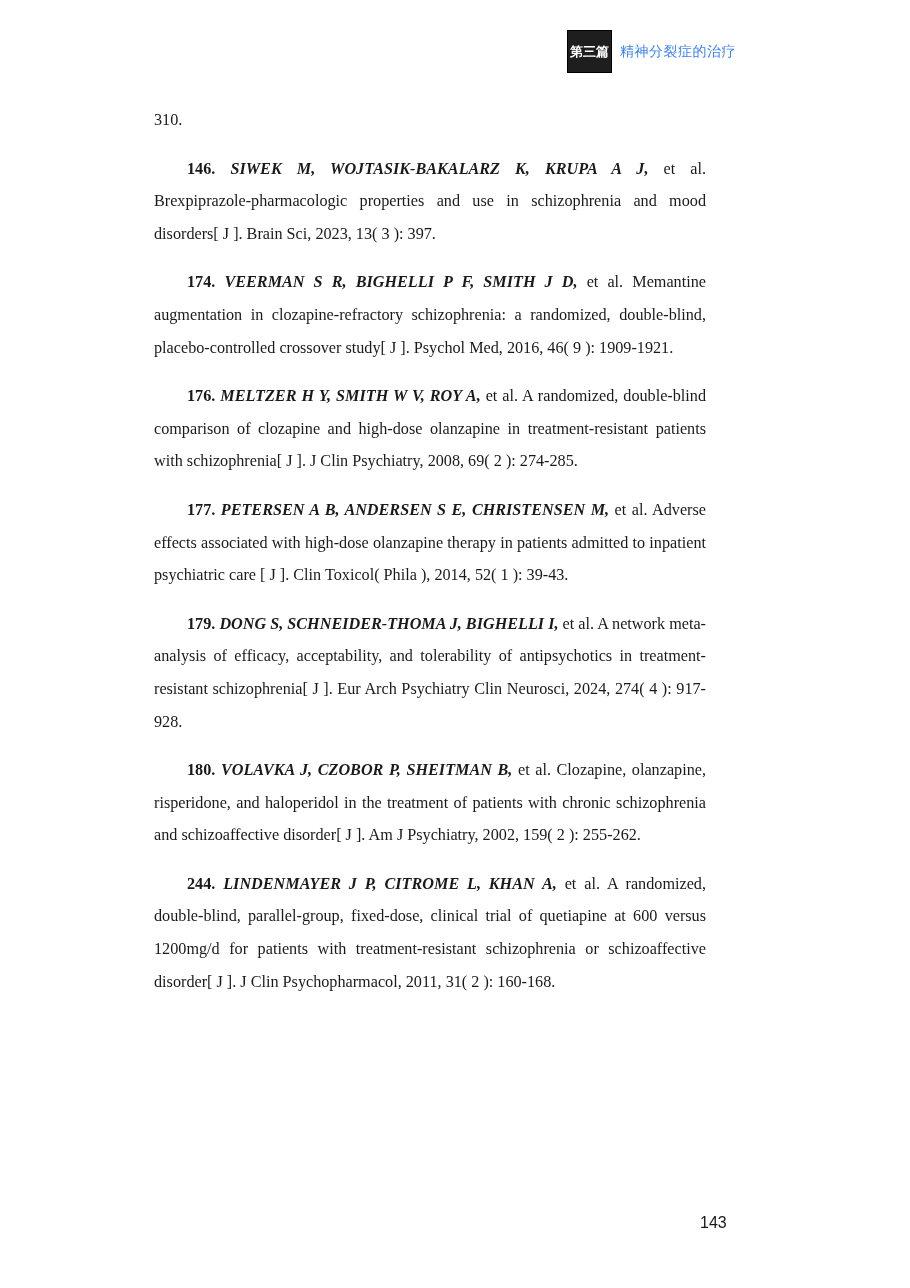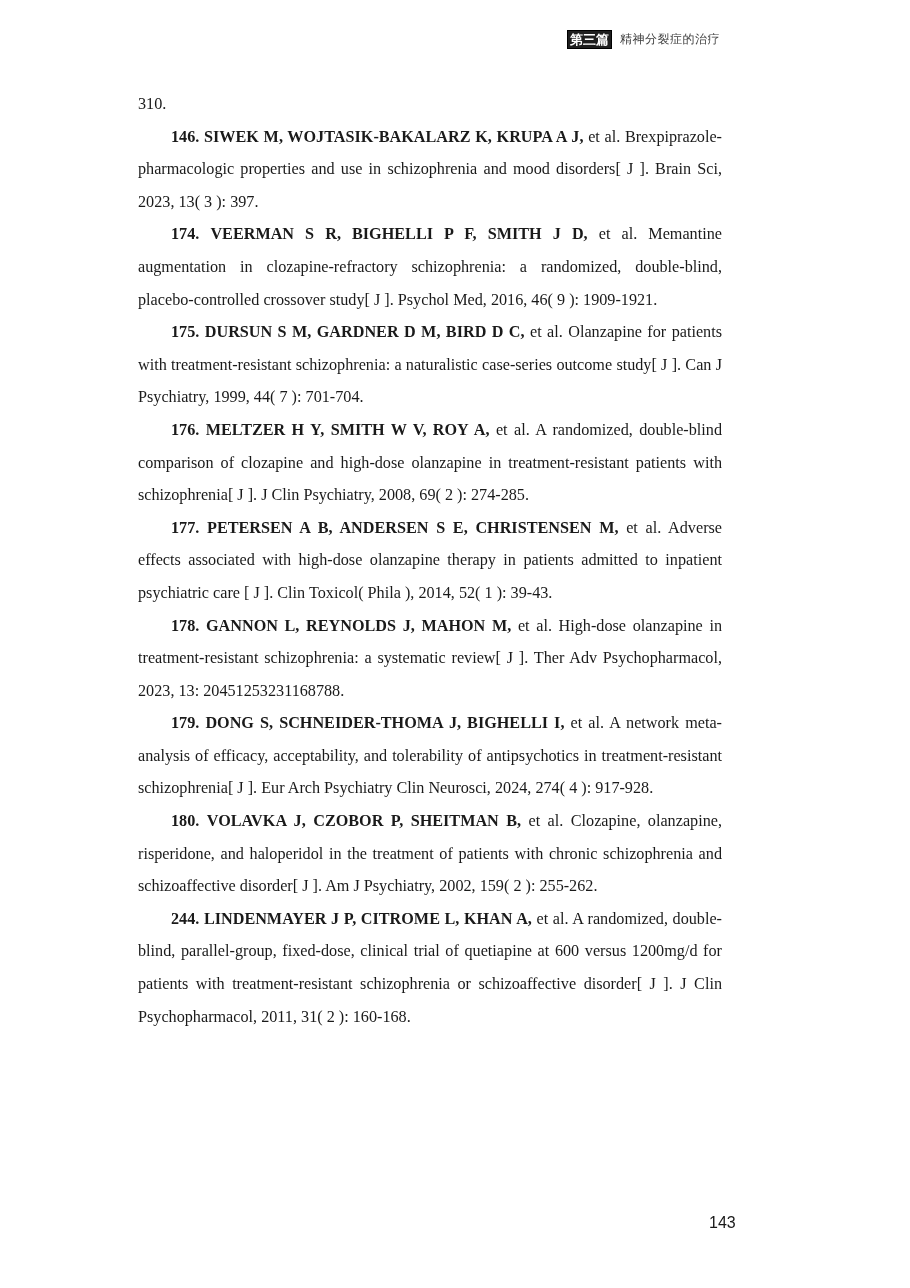--- a/index.html
+++ b/index.html
@@ -9,37 +9,37 @@
       color: #1a1a1a;
     }
     .running-header {
       position: absolute; top: 30px; left: 567px;
       display: flex; align-items: center; gap: 8px;
       font-family: "DejaVu Sans", sans-serif;
     }
     .part-box {
       background: #1e1e1e; color: #ffffff;
       font-size: 13px; font-weight: bold; line-height: 17px;
-      padding: 0 2px; letter-spacing: 0px;
+      padding: 12px 2px; letter-spacing: 0px;
       border: 1px solid #000;
     }
-    .chapter-title { font-size: 12px; color: #404040; letter-spacing: 0.5px; }
+    .chapter-title { font-size: 14px; color: #3b82f6; letter-spacing: 0.5px; }
     .body-text {
       position: absolute; left: 138px; top: 88px; width: 584px;
       font-size: 16.2px; line-height: 32.6px;
       text-align: justify;
     }
-    .body-text p { margin: 0; }
+    .body-text p { margin: 16px; }
     .continuation { text-indent: 0; }
     .ref { text-indent: 33px; }
     .ref .num { font-weight: bold; }
-    .ref .authors { font-weight: bold; }
+    .ref .authors { font-weight: bold; font-style: italic; }
     .page-number {
       position: absolute; top: 1214px; left: 700px;
-      font-size: 16px; font-family: "Liberation Sans", sans-serif; margin-left: 9px;
+      font-size: 16px; font-family: "Liberation Sans", sans-serif;
     }
   </style>
 </head>
 <body>
 
 <div class="running-header">
   <span class="part-box">第三篇</span>
   <span class="chapter-title">精神分裂症的治疗</span>
 </div>
 
@@ -48,34 +48,26 @@
 
   <p class="ref">
     <span class="num">146.</span>
     <span class="authors">SIWEK M, WOJTASIK-BAKALARZ K, KRUPA A J,</span><span> et al. Brexpiprazole-pharmacologic properties and use in schizophrenia and mood disorders[ J ]. Brain Sci, 2023, 13( 3 ): 397.</span>
   </p>
   <p class="ref">
     <span class="num">174.</span>
     <span class="authors">VEERMAN S R, BIGHELLI P F, SMITH J D,</span><span> et al. Memantine augmentation in clozapine-refractory schizophrenia: a randomized, double-blind, placebo-controlled crossover study[ J ]. Psychol Med, 2016, 46( 9 ): 1909-1921.</span>
   </p>
   <p class="ref">
-    <span class="num">175.</span>
-    <span class="authors">DURSUN S M, GARDNER D M, BIRD D C,</span><span> et al. Olanzapine for patients with treatment-resistant schizophrenia: a naturalistic case-series outcome study[ J ]. Can J Psychiatry, 1999, 44( 7 ): 701-704.</span>
-  </p>
-  <p class="ref">
     <span class="num">176.</span>
     <span class="authors">MELTZER H Y, SMITH W V, ROY A,</span><span> et al. A randomized, double-blind comparison of clozapine and high-dose olanzapine in treatment-resistant patients with schizophrenia[ J ]. J Clin Psychiatry, 2008, 69( 2 ): 274-285.</span>
   </p>
   <p class="ref">
     <span class="num">177.</span>
     <span class="authors">PETERSEN A B, ANDERSEN S E, CHRISTENSEN M,</span><span> et al. Adverse effects associated with high-dose olanzapine therapy in patients admitted to inpatient psychiatric care [ J ]. Clin Toxicol( Phila ), 2014, 52( 1 ): 39-43.</span>
-  </p>
-  <p class="ref">
-    <span class="num">178.</span>
-    <span class="authors">GANNON L, REYNOLDS J, MAHON M,</span><span> et al. High-dose olanzapine in treatment-resistant schizophrenia: a systematic review[ J ]. Ther Adv Psychopharmacol, 2023, 13: 20451253231168788.</span>
   </p>
   <p class="ref">
     <span class="num">179.</span>
     <span class="authors">DONG S, SCHNEIDER-THOMA J, BIGHELLI I,</span><span> et al. A network meta-analysis of efficacy, acceptability, and tolerability of antipsychotics in treatment-resistant schizophrenia[ J ]. Eur Arch Psychiatry Clin Neurosci, 2024, 274( 4 ): 917-928.</span>
   </p>
   <p class="ref">
     <span class="num">180.</span>
     <span class="authors">VOLAVKA J, CZOBOR P, SHEITMAN B,</span><span> et al. Clozapine, olanzapine, risperidone, and haloperidol in the treatment of patients with chronic schizophrenia and schizoaffective disorder[ J ]. Am J Psychiatry, 2002, 159( 2 ): 255-262.</span>
   </p>
   <p class="ref">

